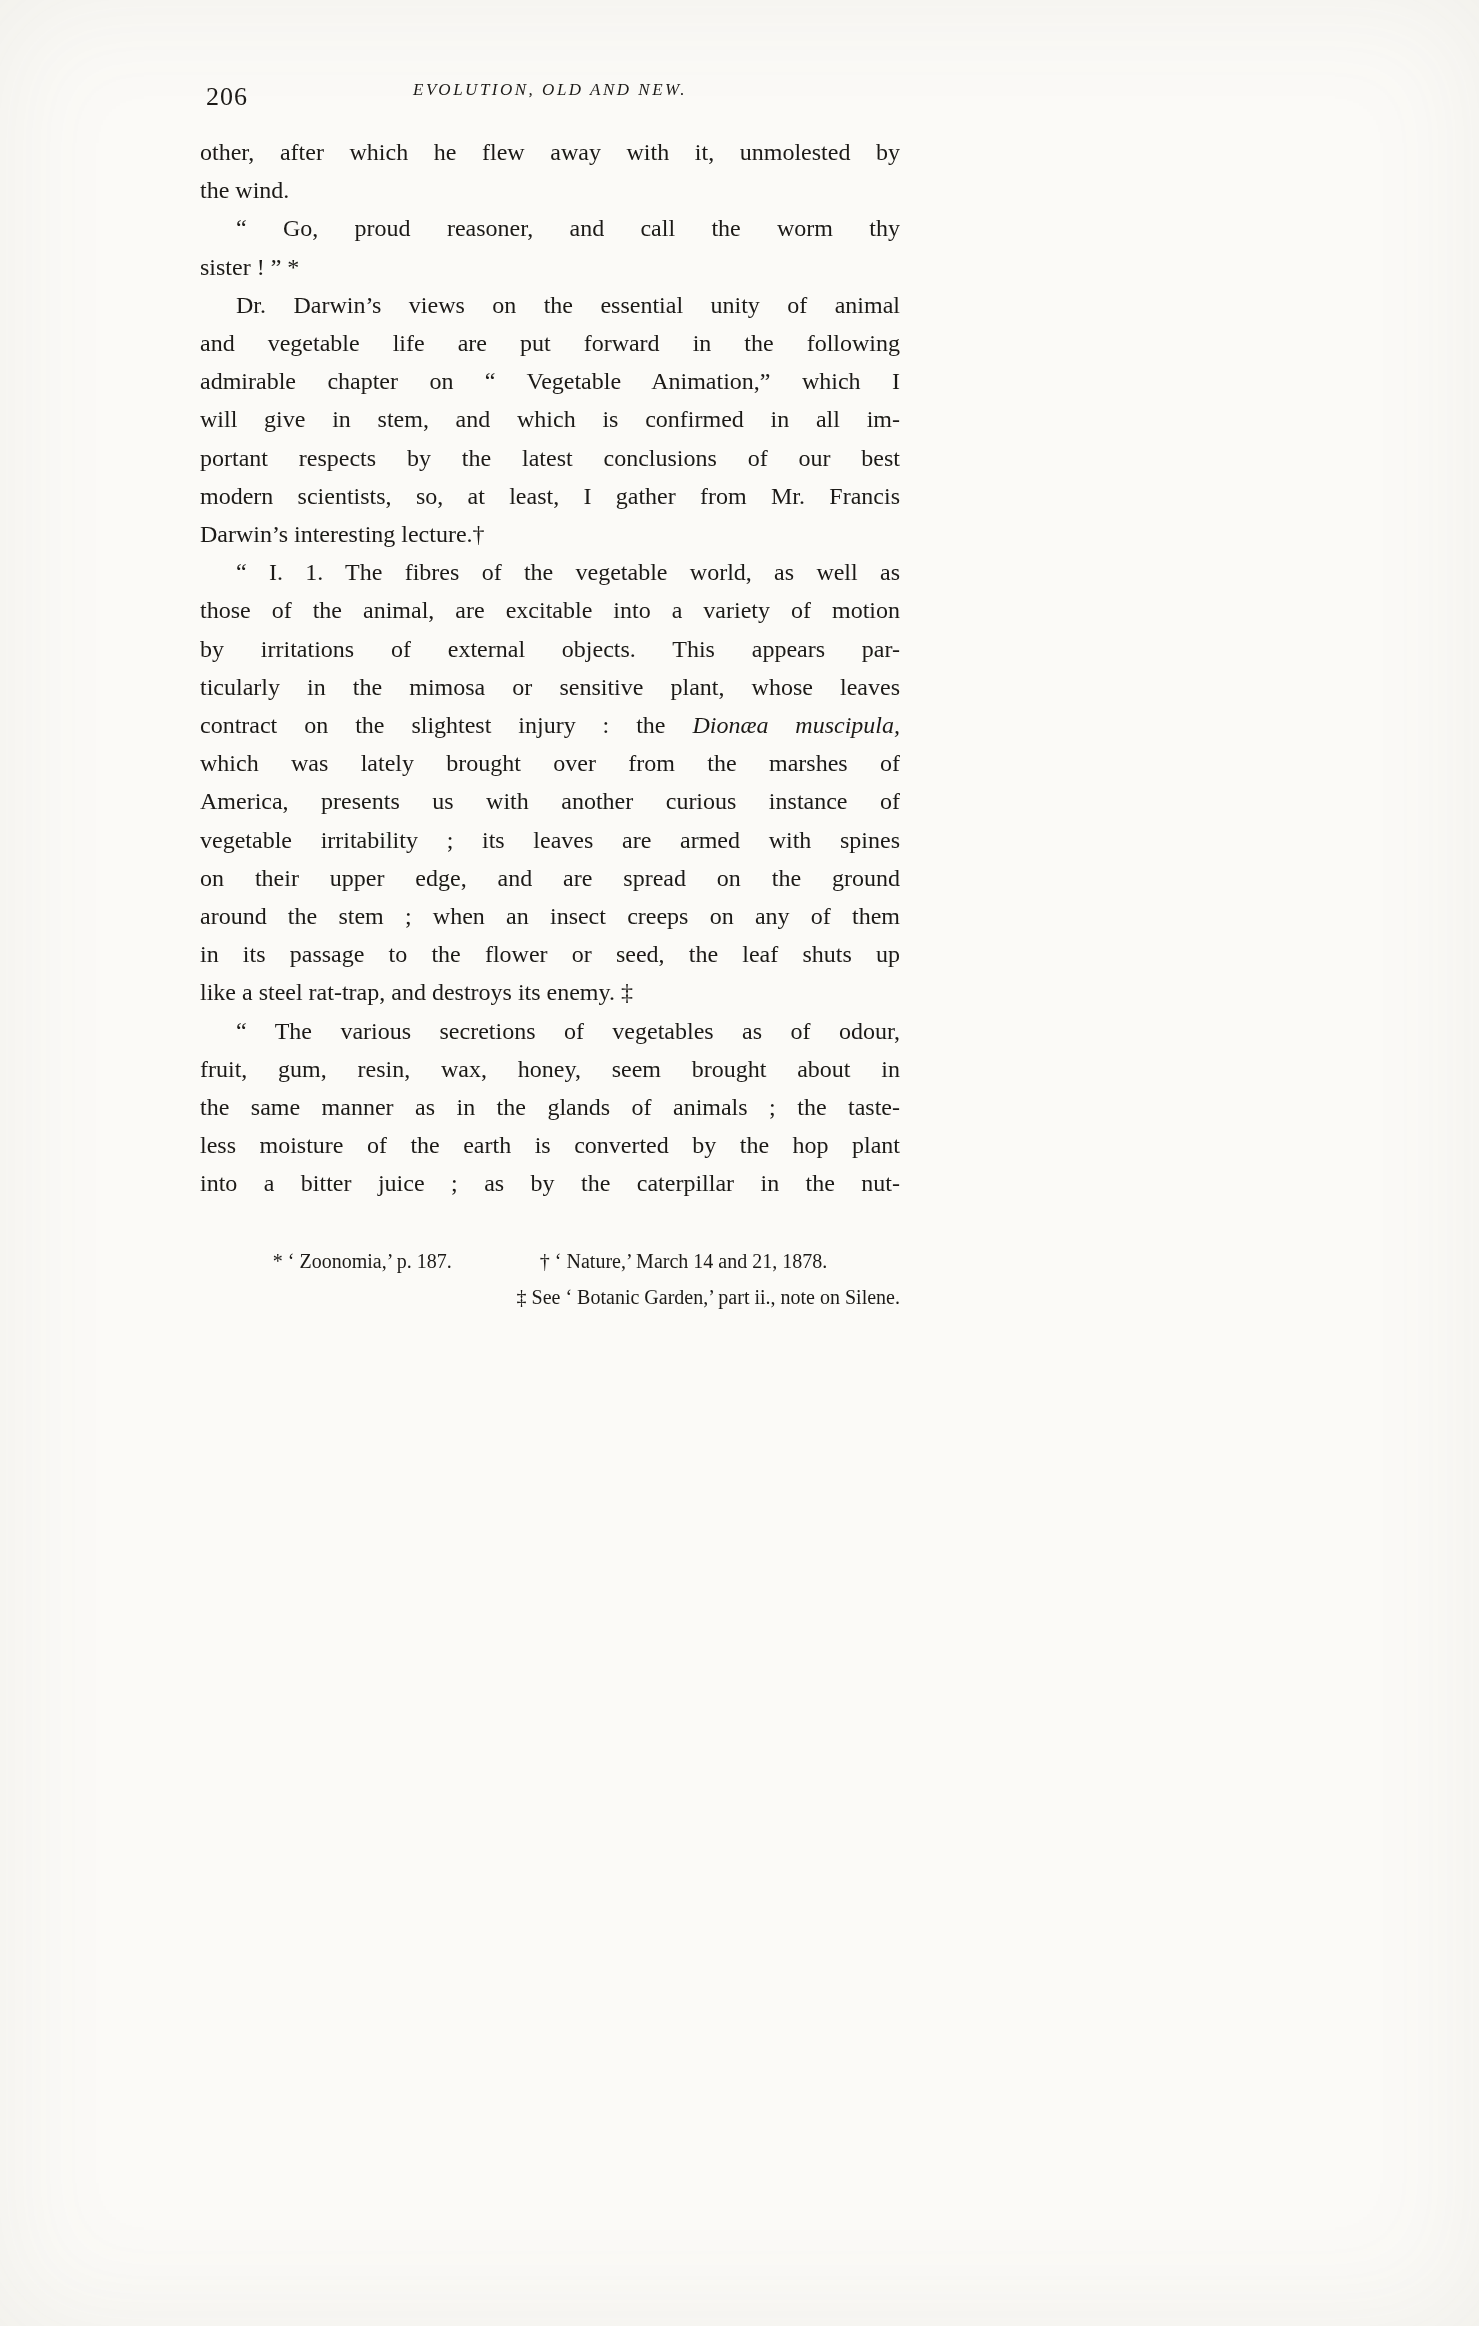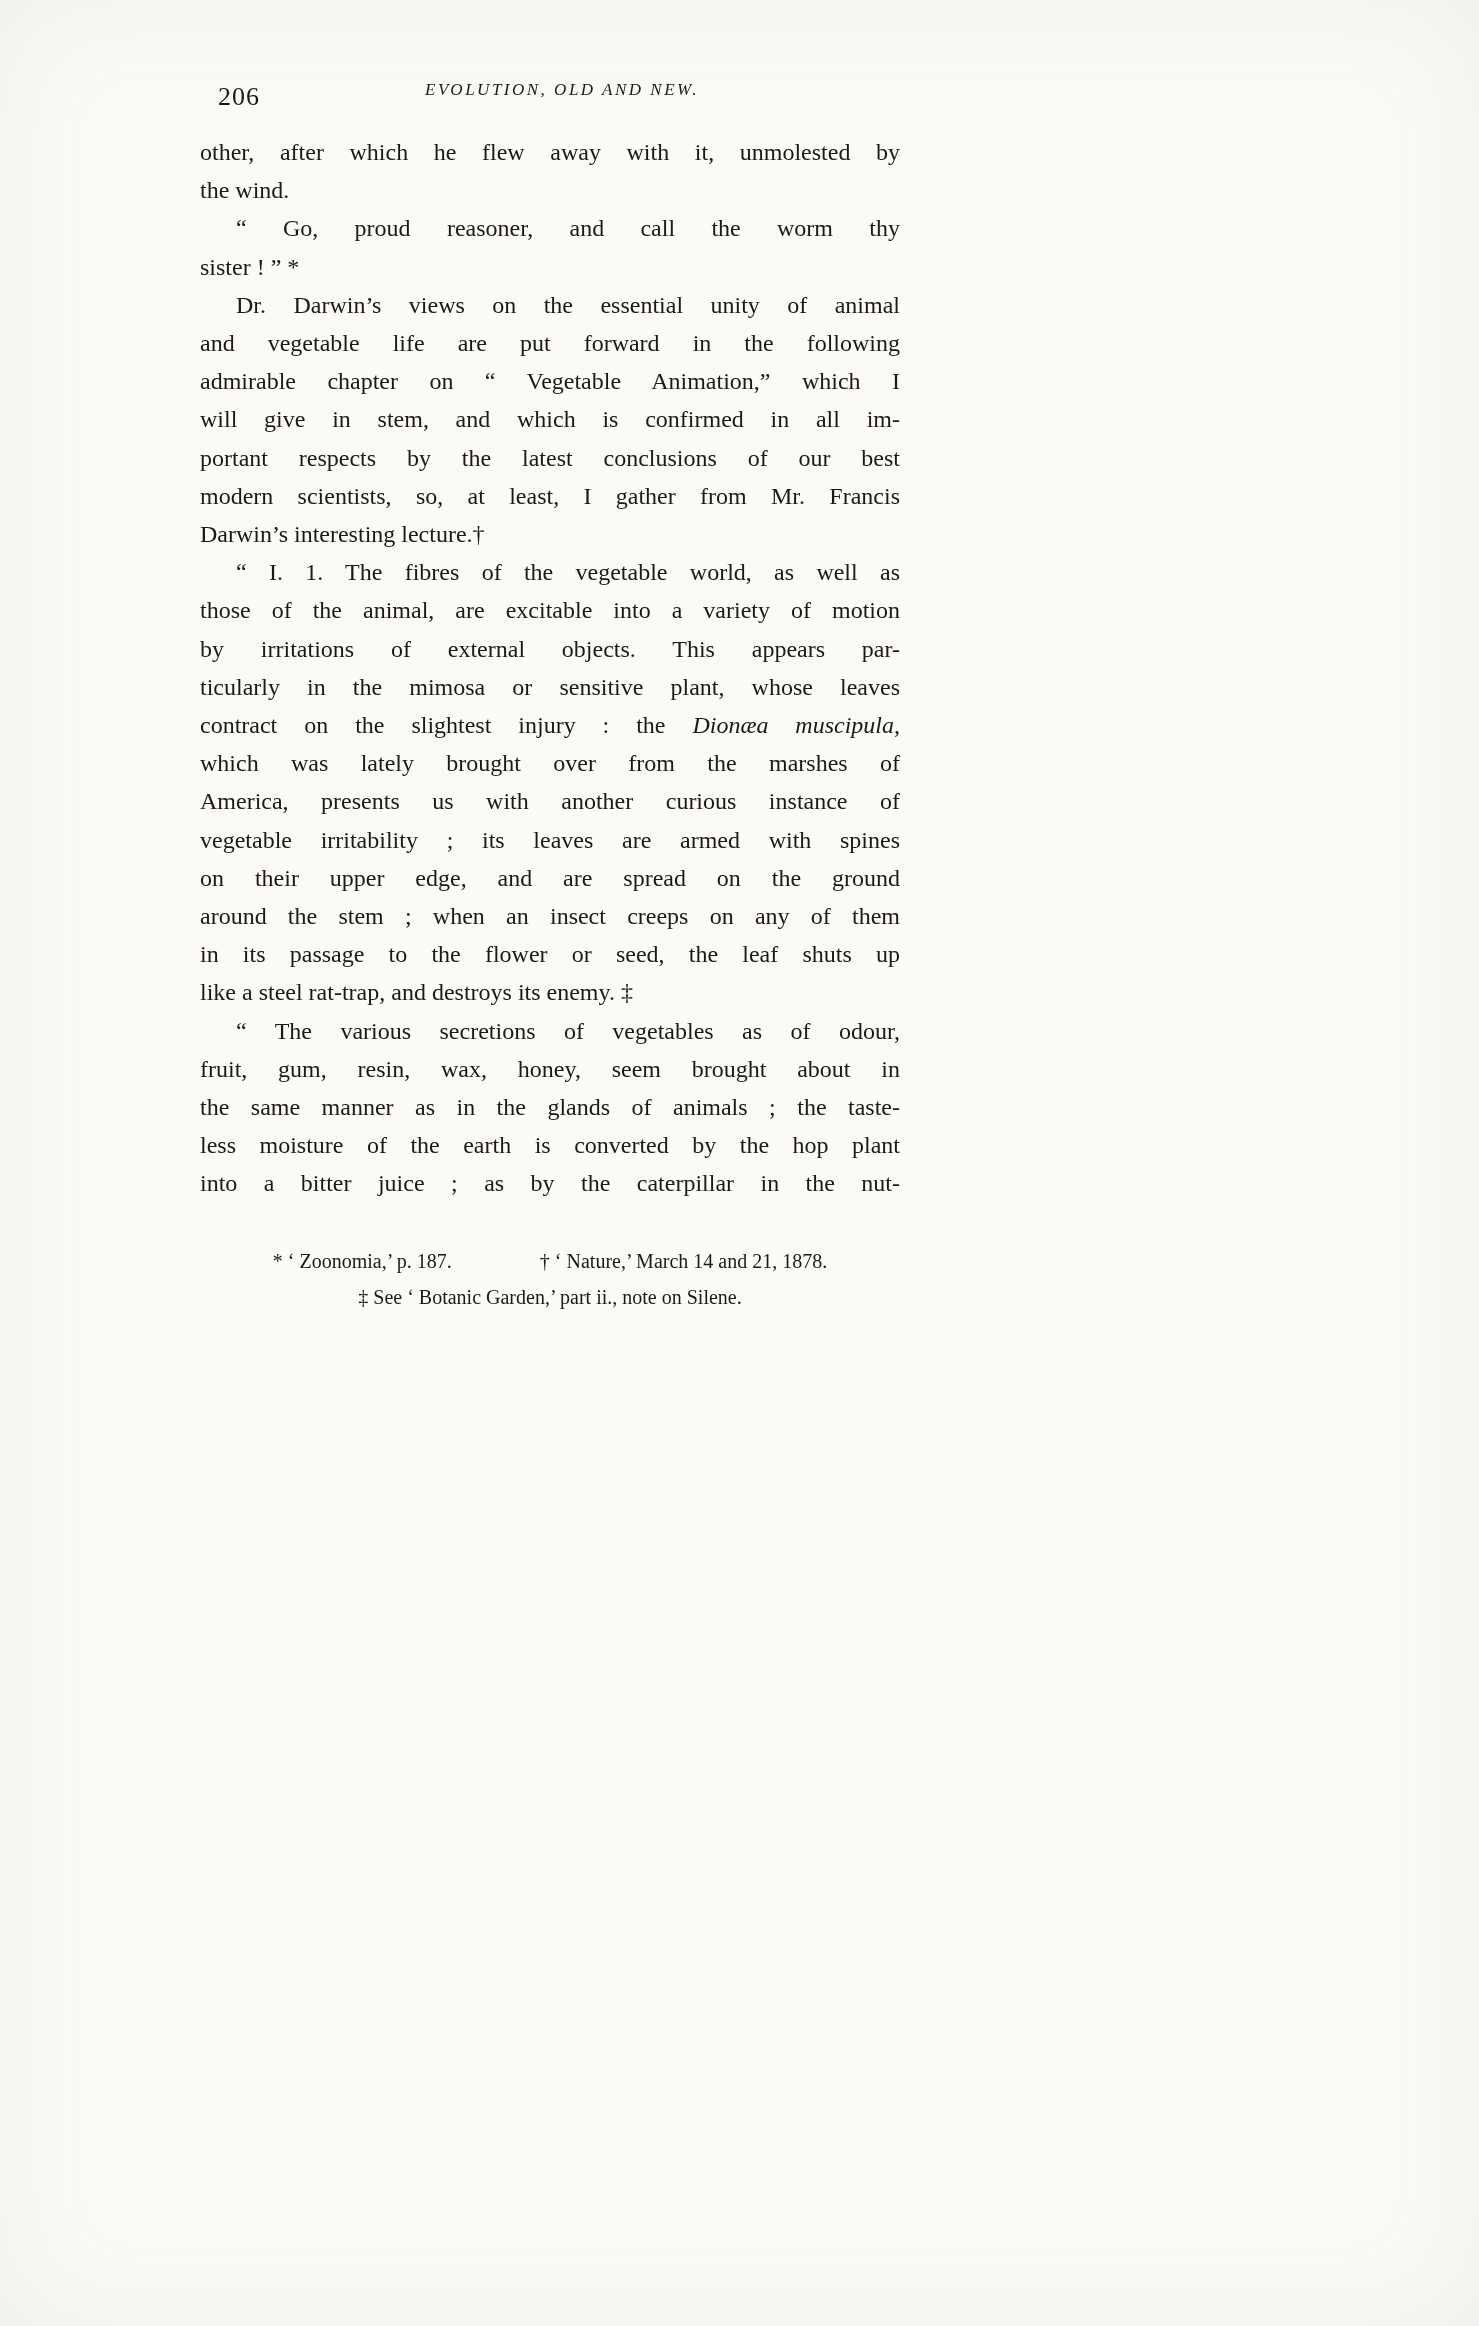--- a/index.html
+++ b/index.html
@@ -12,21 +12,21 @@
     background: #fbfaf7;
     font-family: "Liberation Serif", serif;
     color: #1c1a17;
     overflow: hidden;
     box-shadow: inset 0 0 120px rgba(120,110,95,0.08);
   }
 
   .header {
     position: absolute;
     top: 80px;
-    left: 212px;
+    left: 200px;
     width: 700px;
     height: 40px;
   }
   .page-number {
     position: absolute;
     left: 6px;
     top: 2px;
     font-size: 26px;
     letter-spacing: 1px;
   }
@@ -59,21 +59,21 @@
     left: 200px;
     width: 700px;
     font-size: 20px;
     line-height: 36px;
   }
   .fn-row-1 {
     display: flex;
     justify-content: center;
     gap: 88px;
   }
-  .fn-row-2 { text-align: center; }
+  .fn-row-2 { text-align: right; }
 </style>
 </head>
 <body>
 
 <div class="page">
 
   <div class="header">
     <div class="page-number">206</div>
     <div class="running-title">EVOLUTION, OLD AND NEW.</div>
   </div>

